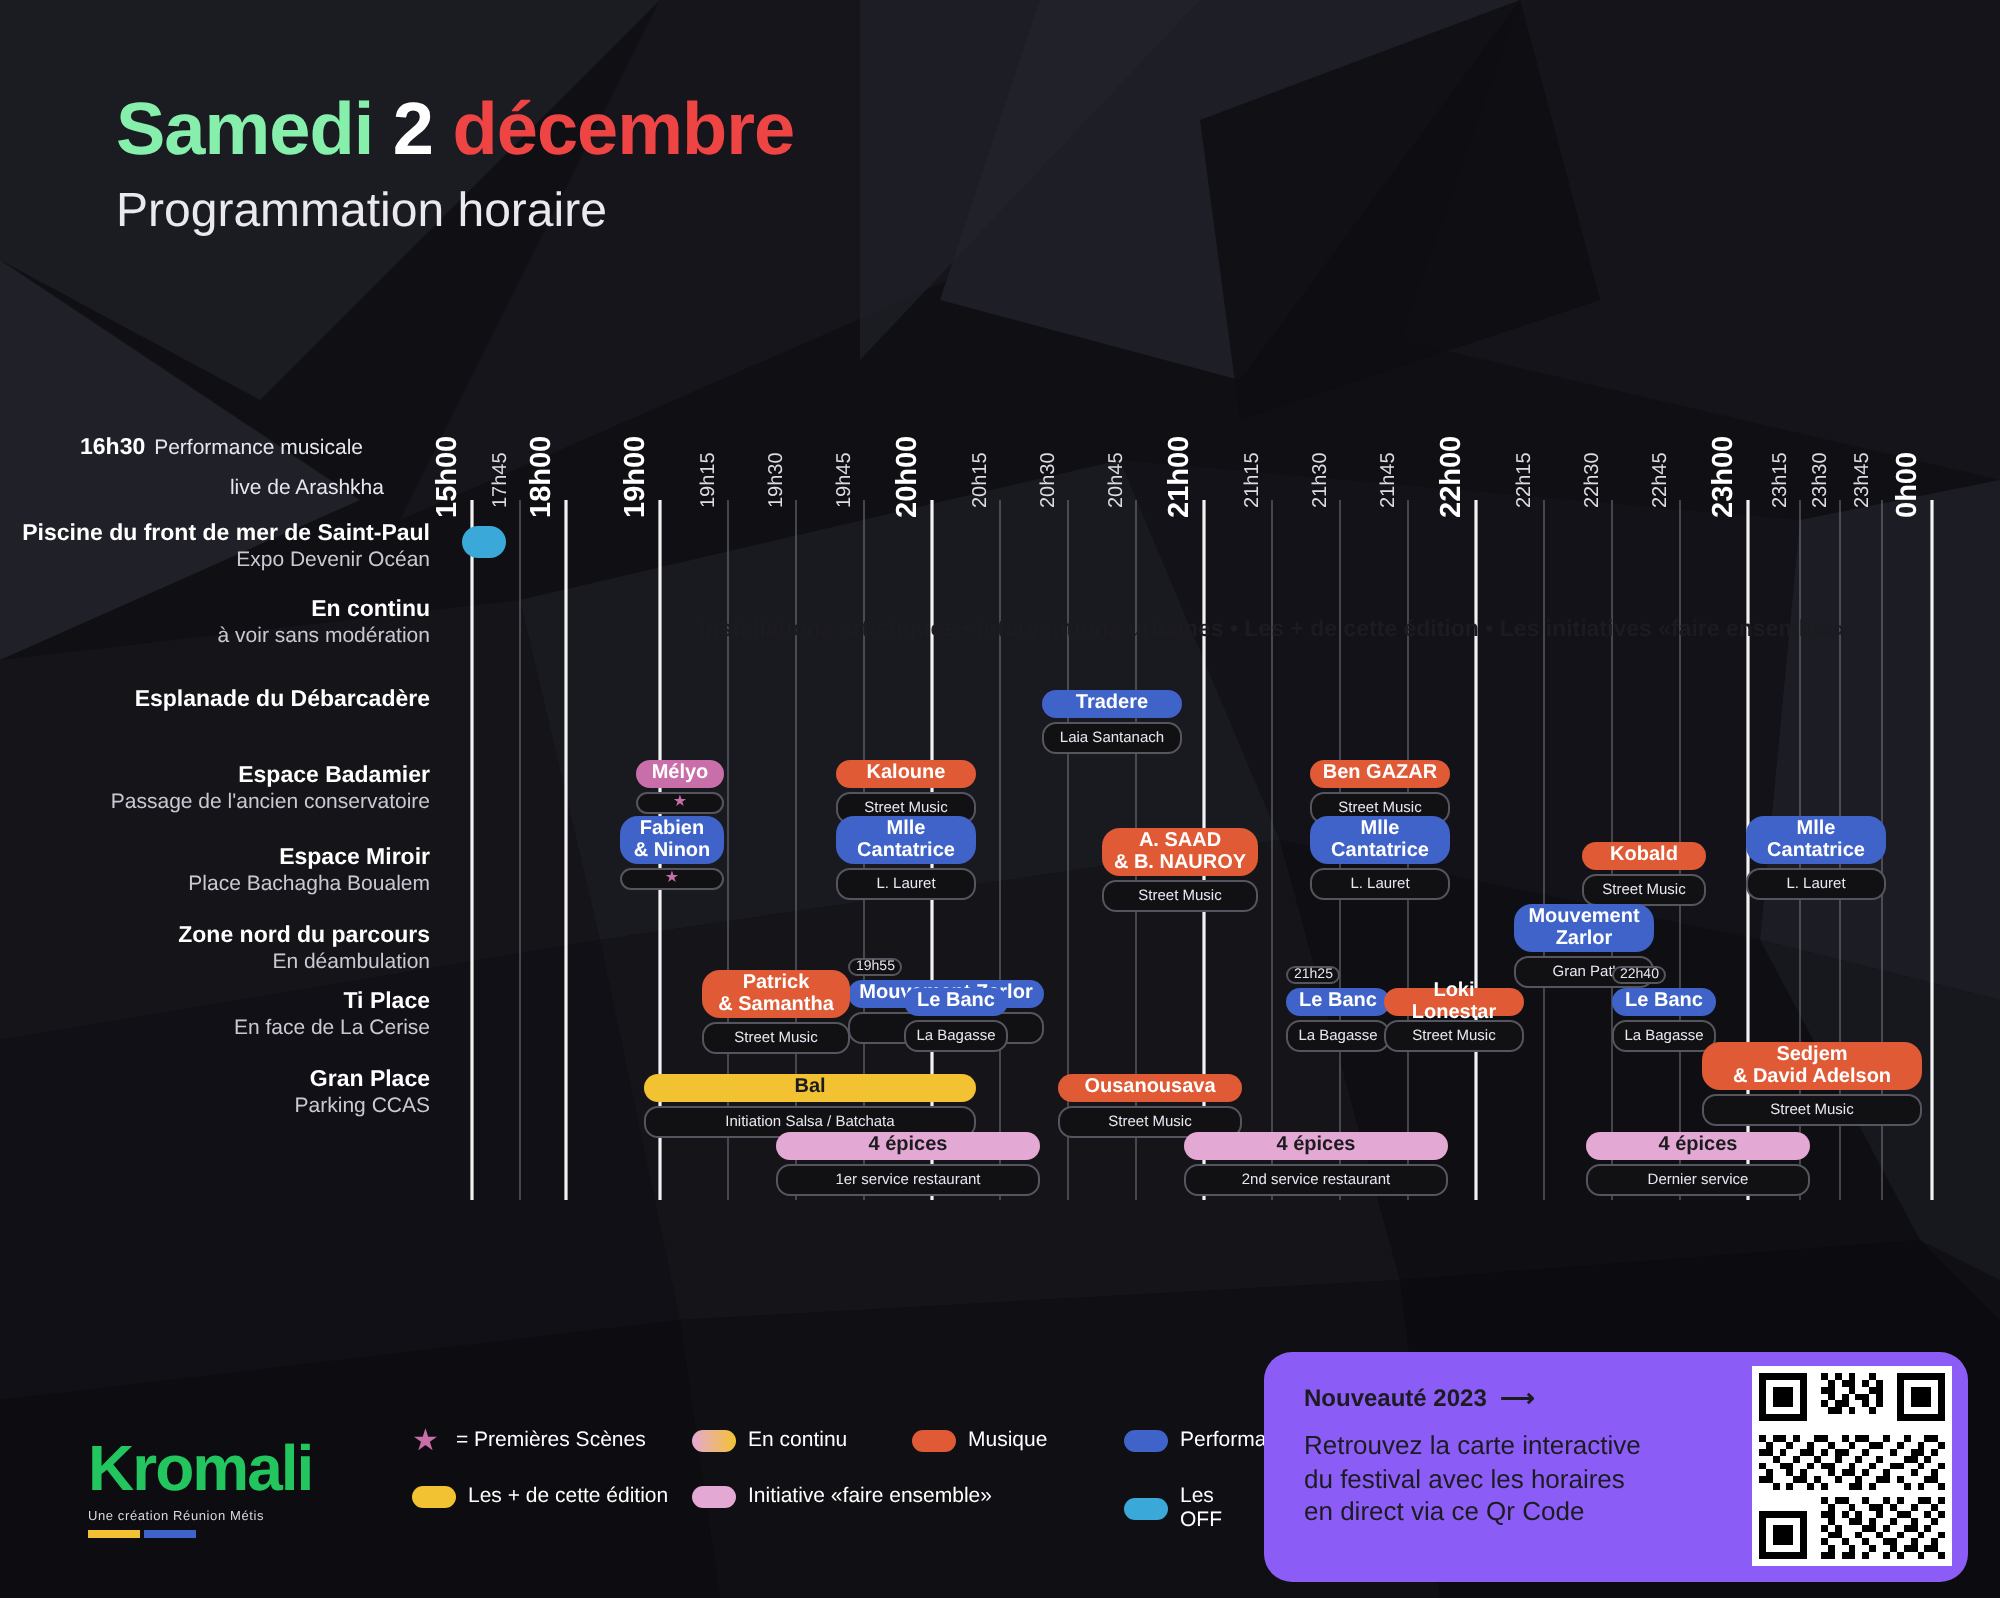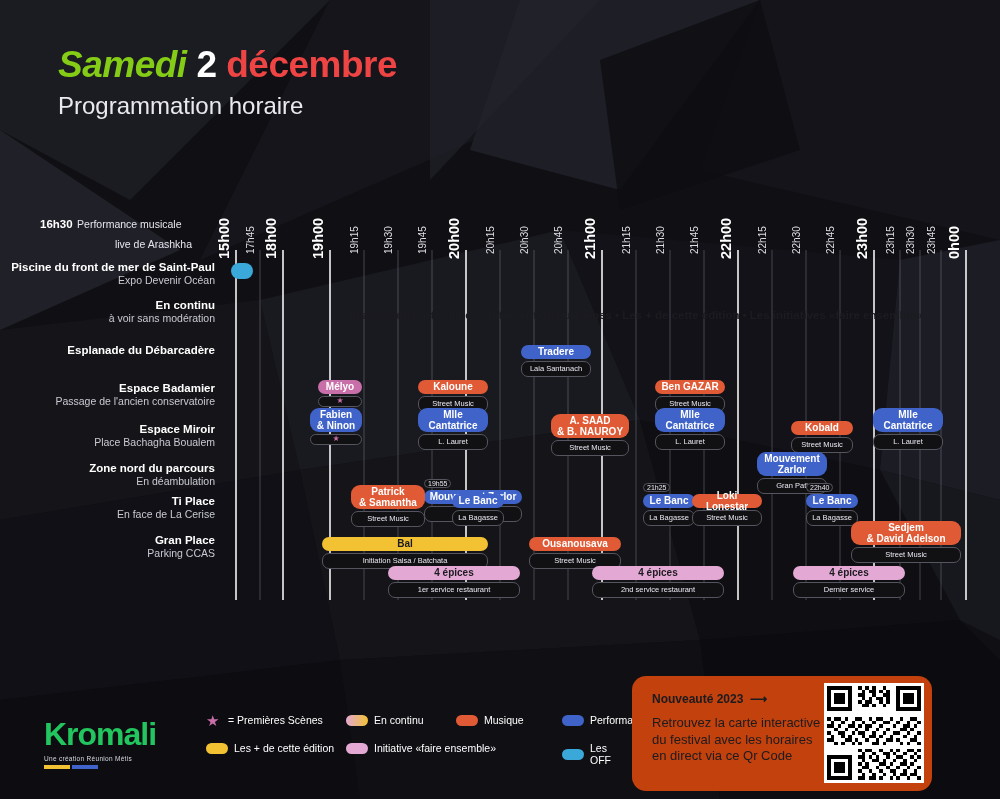--- a/index.html
+++ b/index.html
@@ -11,21 +11,21 @@
     color:#fff;
     overflow:hidden;
     position:relative;
   }
   
   #bg { position:absolute; inset:0; z-index:0; }
 
   
   .header { position:absolute; left:58px; top:44px; z-index:5; }
   .h-title { font-size:37px; font-weight:bold; letter-spacing:-0.5px; }
-  .h-title .c1 { color:#84cc16;font-style:italic; }
+  .h-title .c1 { color:#86efac; }
   .h-title .c2 { color:#ffffff; }
   .h-title .c3 { color:#ef4444; }
   .h-sub { font-size:24px; color:#e9e9ee; margin-top:6px; font-weight:400; }
 
   
   #axis { position:absolute; left:0; top:0; width:1000px; height:799px; z-index:3; pointer-events:none;}
   .tick-label {
     position:absolute;
     transform-origin: left bottom;
     transform: rotate(-90deg);
@@ -120,22 +120,22 @@
   .lg-swatch { width:22px; height:11px; border-radius:6px; margin-right:6px; flex:none; }
 
   
   .logo { position:absolute; left:44px; top:716px; z-index:7; }
   .logo-name { font-size:32px; font-weight:bold; letter-spacing:-1px; color:#22c55e; }
   .logo-sub { font-size:6.5px; color:#d8d8e2; letter-spacing:0.3px; margin-top:2px; }
   .logo-bars { display:flex; gap:2px; margin-top:3px; }
 
   
   .qr-panel {
-    position:absolute; left:632px; top:676px; width:300px; height:115px;
-    background:#c2410c; border-radius:14px; z-index:7;
+    position:absolute; left:632px; top:676px; width:352px; height:115px;
+    background:#8b5cf6; border-radius:14px; z-index:7;
   }
   .qr-new { font-size:12px; font-weight:bold; color:#1b1b20; }
   .qr-txt { font-size:13px; color:#1b1b20; line-height:1.28; font-weight:500; }
   .qr-box { position:absolute; right:8px; top:7px; width:100px; height:100px; background:#fff; }
 </style>
 </head>
 <body>
 
 <svg id="bg" viewBox="0 0 1000 799">
   <rect x="0" y="0" width="1000" height="799" fill="#0a0a0c"></rect>

